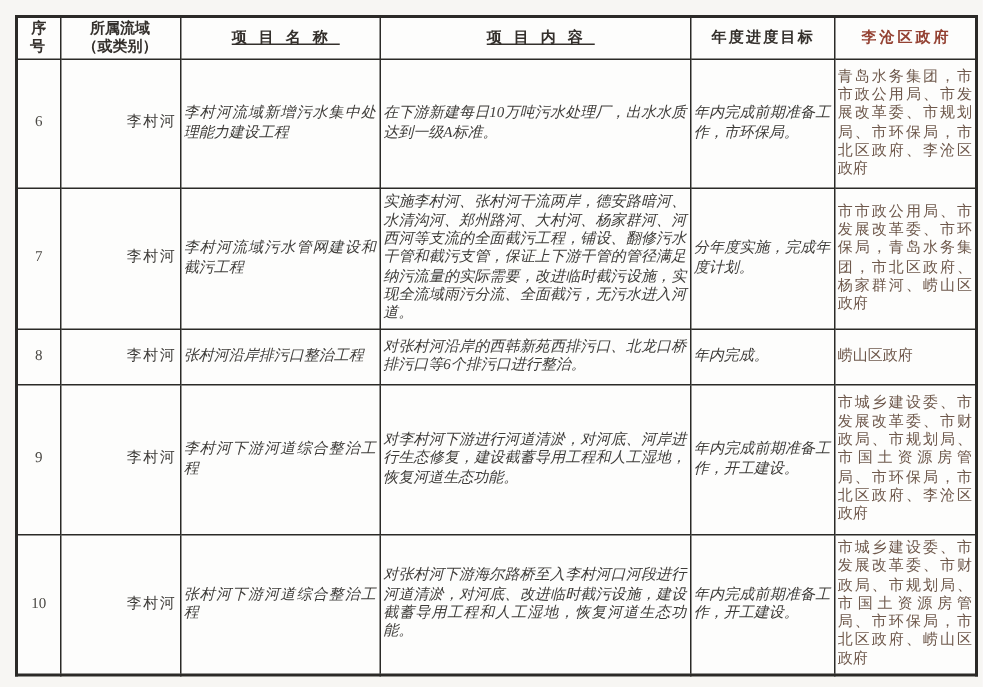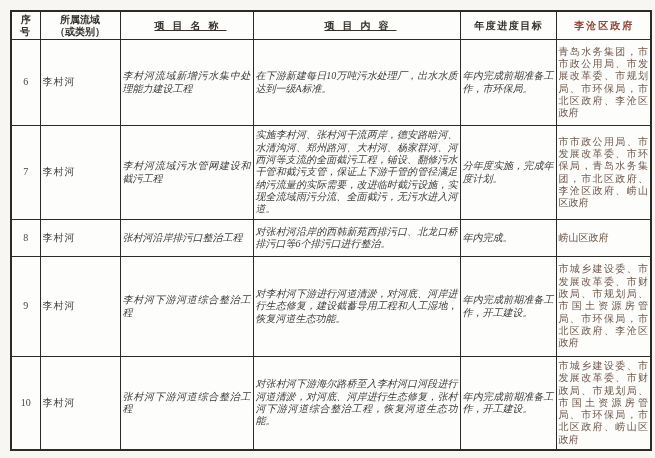--- a/index.html
+++ b/index.html
@@ -41,21 +41,21 @@
     color: #34302c;
     padding: 2px 2px;
     line-height: 11.5px;
   }
   .hdr-two-line .line { display: block; }
   .ls8 { letter-spacing: 8px; text-indent: 8px; text-decoration: underline; }
   .ls2 { letter-spacing: 2px; text-indent: 2px; }
   .ls1 { letter-spacing: 1.5px; text-indent: 1.5px; }
   th.resp-h { color: #944233; }
   td.c-index { text-align: center; color: #4a4844; padding: 2px; }
-  td.c-basin { text-align: left; letter-spacing: 1px; }
+  td.c-basin { text-align: right; letter-spacing: 1px; }
   td.c-name, td.c-content, td.c-target {
     text-align: justify;
     font-style: italic;
   }
   td.c-resp {
     text-align: justify;
     color: #6e584b;
   }
   tr.rh  { height: 28px; }
   tr.r0  { height: 86px; }
@@ -98,21 +98,21 @@
         <td class="c-content">在下游新建每日10万吨污水处理厂，出水水质达到一级A标准。</td>
         <td class="c-target">年内完成前期准备工作，市环保局。</td>
         <td class="c-resp">青岛水务集团，市市政公用局、市发展改革委、市规划局、市环保局，市北区政府、李沧区政府</td>
       </tr>
       <tr class="r1">
         <td class="c-index">7</td>
         <td class="c-basin">李村河</td>
         <td class="c-name">李村河流域污水管网建设和截污工程</td>
         <td class="c-content">实施李村河、张村河干流两岸，德安路暗河、水清沟河、郑州路河、大村河、杨家群河、河西河等支流的全面截污工程，铺设、翻修污水干管和截污支管，保证上下游干管的管径满足纳污流量的实际需要，改进临时截污设施，实现全流域雨污分流、全面截污，无污水进入河道。</td>
         <td class="c-target">分年度实施，完成年度计划。</td>
-        <td class="c-resp">市市政公用局、市发展改革委、市环保局，青岛水务集团，市北区政府、李沧区政府、崂山区政府</td>
+        <td class="c-resp">市市政公用局、市发展改革委、市环保局，青岛水务集团，市北区政府、杨家群河、崂山区政府</td>
       </tr>
       <tr class="r2">
         <td class="c-index">8</td>
         <td class="c-basin">李村河</td>
         <td class="c-name">张村河沿岸排污口整治工程</td>
         <td class="c-content">对张村河沿岸的西韩新苑西排污口、北龙口桥排污口等6个排污口进行整治。</td>
         <td class="c-target">年内完成。</td>
         <td class="c-resp">崂山区政府</td>
       </tr>
       <tr class="r3">
@@ -120,19 +120,19 @@
         <td class="c-basin">李村河</td>
         <td class="c-name">李村河下游河道综合整治工程</td>
         <td class="c-content">对李村河下游进行河道清淤，对河底、河岸进行生态修复，建设截蓄导用工程和人工湿地，恢复河道生态功能。</td>
         <td class="c-target">年内完成前期准备工作，开工建设。</td>
         <td class="c-resp">市城乡建设委、市发展改革委、市财政局、市规划局、市国土资源房管局、市环保局，市北区政府、李沧区政府</td>
       </tr>
       <tr class="r4">
         <td class="c-index">10</td>
         <td class="c-basin">李村河</td>
         <td class="c-name">张村河下游河道综合整治工程</td>
-        <td class="c-content">对张村河下游海尔路桥至入李村河口河段进行河道清淤，对河底、河岸进行生态修复，张村河下游河道综合整治工程，恢复河道生态功能。</td>
+        <td class="c-content">对张村河下游海尔路桥至入李村河口河段进行河道清淤，对河底、改进临时截污设施，建设截蓄导用工程和人工湿地，恢复河道生态功能。</td>
         <td class="c-target">年内完成前期准备工作，开工建设。</td>
         <td class="c-resp">市城乡建设委、市发展改革委、市财政局、市规划局、市国土资源房管局、市环保局，市北区政府、崂山区政府</td>
       </tr>
     </tbody>
   </table>
 </div>
 
 </body></html>

